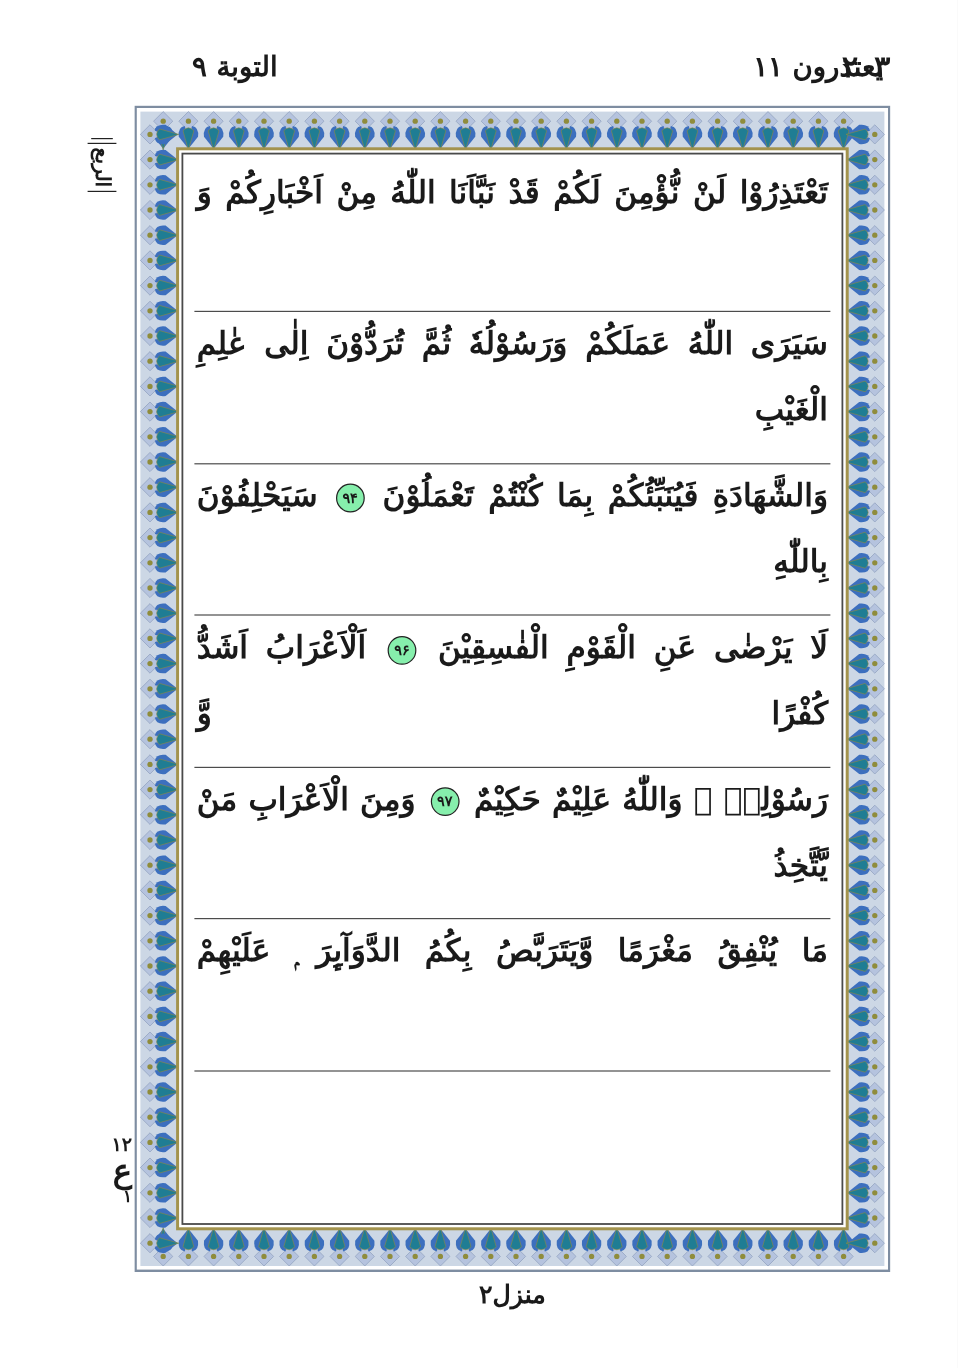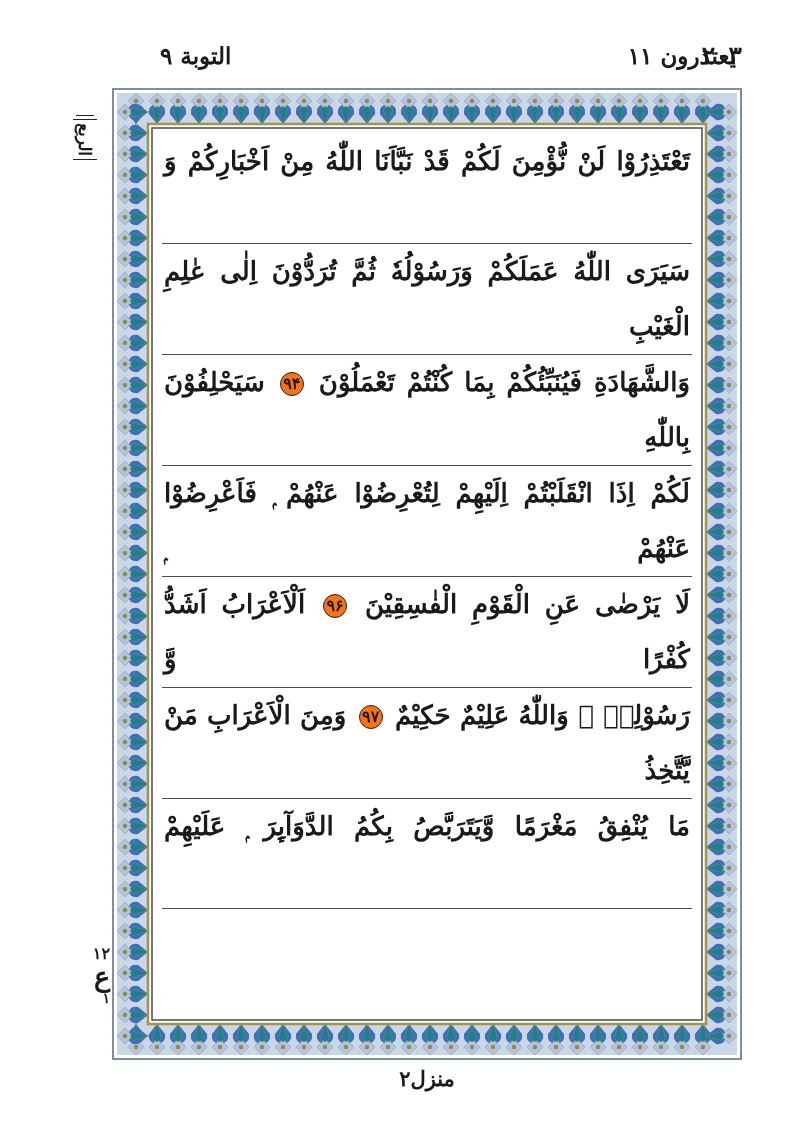--- a/index.html
+++ b/index.html
@@ -26,22 +26,22 @@
   .mo-petal-center{fill:var(--orn-teal);stroke:var(--orn-gold);stroke-width:.5;}
   
   .textbox{position:absolute;left:152px;top:128px;width:550px;height:898px;
            padding:6px 10px 8px 10px;box-sizing:border-box;display:flex;flex-direction:column;}
   .quran-line{flex:1 1 0;direction:rtl;text-align:justify;text-align-last:justify;
               font-size:26px;font-weight:bold;line-height:55px;overflow:visible;
               border-bottom:1.5px solid var(--rule-color);padding:0 2px;}
   .quran-line:last-child{border-bottom:none;}
   .ayah-marker{display:inline-flex;align-items:center;justify-content:center;
                width:22px;height:22px;border:1.5px solid #222;border-radius:50%;
-               font-size:16px;font-weight:bold;line-height:22px;margin:0 3px;
-               vertical-align:middle;background:#f97316;}
+               font-size:12px;font-weight:bold;line-height:22px;margin:0 3px;
+               vertical-align:middle;background:#86efac;}
   
   .rub-mark{position:absolute;left:62px;top:112px;width:46px;text-align:center;
             direction:rtl;font-weight:bold;}
   .rub-word{writing-mode:vertical-rl;font-size:17px;letter-spacing:2px;margin:2px auto;}
   .tick{height:0;border-top:1.5px solid #222;margin:3px auto;}
   .tick.w18{width:18px;} .tick.w24{width:24px;}
   .ruku-col{position:absolute;left:70px;top:946px;width:40px;
             direction:rtl;font-weight:bold;line-height:1.05;}
   .ruku-col .n-top{font-size:16px;}
   .ruku-col .ain{font-size:27px;}
@@ -222,21 +222,20 @@
         </g>
       <rect x="36" y="36" width="558" height="900" fill="#ffffff" stroke="var(--inner-gold-line)" stroke-width="2.5"></rect>
       <rect x="40" y="40" width="550" height="892" fill="#ffffff" stroke="#4a4a4a" stroke-width="1.5"></rect>
     </svg>
   </div>
 
   <div class="textbox" id="quran-lines">
       <div class="quran-line"><span class="seg-text">تَعْتَذِرُوْا لَنْ نُّؤْمِنَ لَكُمْ قَدْ نَبَّاَنَا اللّٰهُ مِنْ اَخْبَارِكُمْ وَ</span></div>
       <div class="quran-line"><span class="seg-text">سَيَرَى اللّٰهُ عَمَلَكُمْ وَرَسُوْلُهٗ ثُمَّ تُرَدُّوْنَ اِلٰى عٰلِمِ الْغَيْبِ</span></div>
       <div class="quran-line"><span class="seg-text">وَالشَّهَادَةِ فَيُنَبِّئُكُمْ بِمَا كُنْتُمْ تَعْمَلُوْنَ</span> <span class="ayah-marker">۹۴</span> <span class="seg-text">سَيَحْلِفُوْنَ بِاللّٰهِ</span></div>
-      <div class="quran-line"><span class="seg-text">لَكُمْ اِذَا انْقَلَبْتُمْ اِلَيْهِمْ لِتُعْرِضُوْا عَنْهُمْ ۭ فَاَعْرِضُوْا عَنْهُمْ ۭ</span></div>
       <div class="quran-line"><span class="seg-text">لَا يَرْضٰى عَنِ الْقَوْمِ الْفٰسِقِيْنَ</span> <span class="ayah-marker">۹۶</span> <span class="seg-text">اَلْاَعْرَابُ اَشَدُّ كُفْرًا وَّ</span></div>
       <div class="quran-line"><span class="seg-text">رَسُوْلِهٖ ۭ وَاللّٰهُ عَلِيْمٌ حَكِيْمٌ</span> <span class="ayah-marker">۹۷</span> <span class="seg-text">وَمِنَ الْاَعْرَابِ مَنْ يَّتَّخِذُ</span></div>
       <div class="quran-line"><span class="seg-text">مَا يُنْفِقُ مَغْرَمًا وَّيَتَرَبَّصُ بِكُمُ الدَّوَآىِٕرَ ۭ عَلَيْهِمْ</span></div>
       <div class="quran-line">  </div>
     </div>
 
   <div class="rub-mark">
     <div class="tick w18"></div>
     <div class="tick w24"></div>
     <div class="rub-word">الربع</div>

